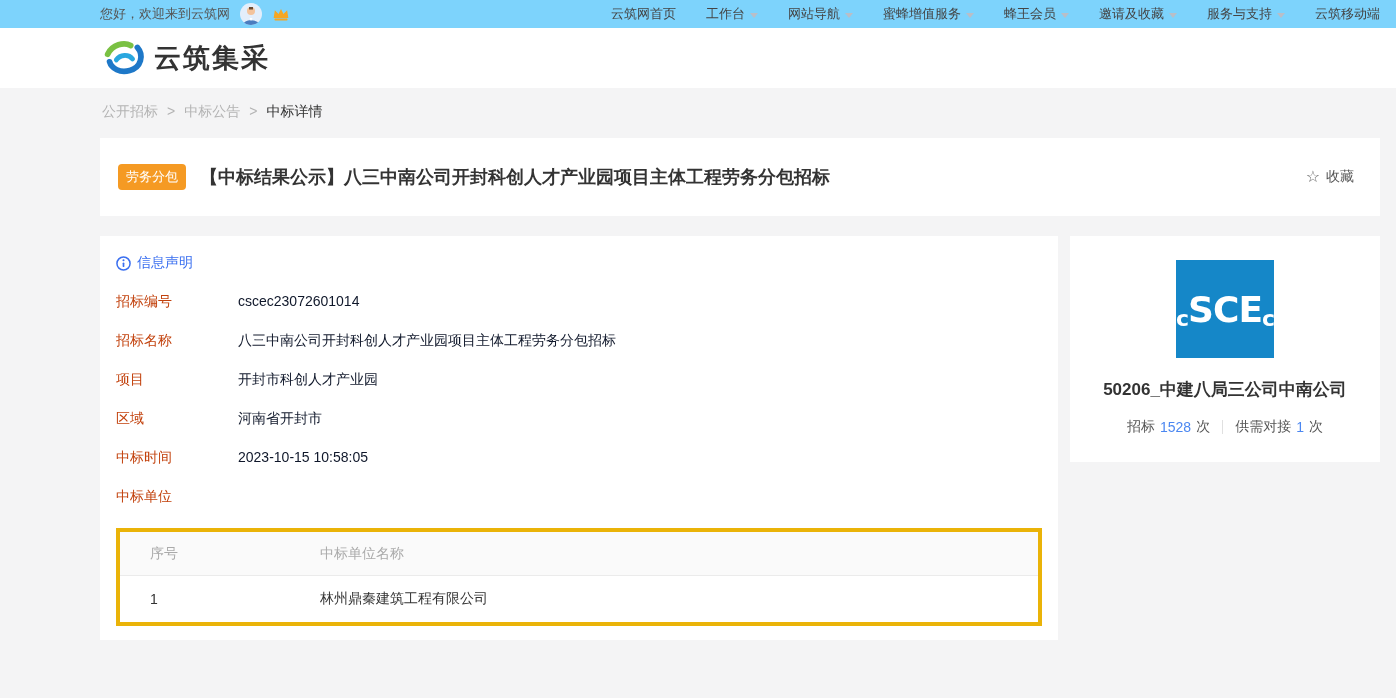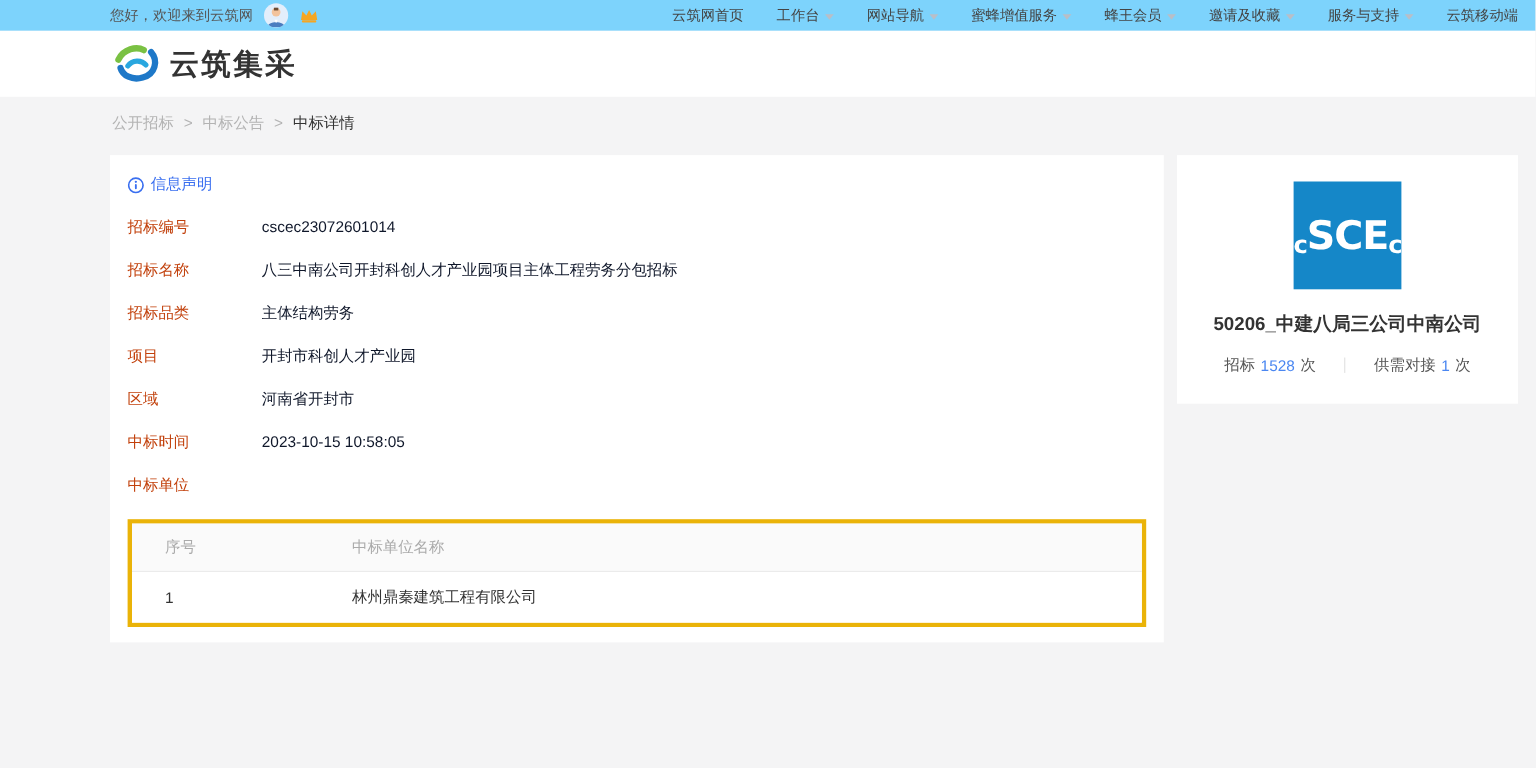--- a/index.html
+++ b/index.html
@@ -81,21 +81,21 @@
     width:98px; height:98px; background:#1587c8; margin:0 auto;
     display:flex; align-items:center; justify-content:center;
     color:#fff; font-weight:bold; cursor:default;
     font-family:"DejaVu Sans", sans-serif; letter-spacing:-1px;
   }
   .l-sm { font-size:22px; transform:translateY(9px); }
   .l-lg { font-size:36px; }
   .company-name { margin-top:20px; font-size:17px; font-weight:bold; color:#333; }
   .company-stats {
     margin-top:17px; font-size:14px; color:#555;
-    display:flex; justify-content:center; align-items:center; gap:26px;
+    display:flex; justify-content:center; align-items:center; gap:12px;
   }
   .stat-item { display:flex; gap:5px; align-items:center; }
   .stat-num { color:#4b87f1; cursor:pointer; }
   .stat-divider { width:1px; height:14px; background:#e0e0e0; }
 </style>
 </head>
 <body>
 
 <div class="topbar">
   <div class="topbar-left">
@@ -163,20 +163,28 @@
 <div class="content">
 
   <div class="breadcrumb">
     <span class="crumb">公开招标</span>
     <span>&gt;</span>
     <span class="crumb">中标公告</span>
     <span>&gt;</span>
     <span class="current">中标详情</span>
   </div>
 
+  <div class="title-panel">
+    <span class="badge">劳务分包</span>
+    <span class="page-title">【中标结果公示】八三中南公司开封科创人才产业园项目主体工程劳务分包招标</span>
+    <span class="fav-btn">
+      <span class="star-icon">☆</span>
+      <span>收藏</span>
+    </span>
+  </div>
 
   <div class="columns">
 
     <div class="main-panel">
       <div class="declare">
         <svg width="15" height="15" viewBox="0 0 16 16">
           <circle cx="8" cy="8" r="7" fill="none" stroke="#3a6ff0" stroke-width="1.6"></circle>
           <circle cx="8" cy="4.6" r="1.1" fill="#3a6ff0"></circle>
           <rect x="7.1" y="6.8" width="1.8" height="5" rx="0.9" fill="#3a6ff0"></rect>
         </svg>
@@ -184,24 +192,20 @@
       </div>
 
       <div class="fields">
         <div class="field-row">
           <div class="field-label">招标编号</div>
           <div class="field-value">cscec23072601014</div>
         </div>
         <div class="field-row">
           <div class="field-label">招标名称</div>
           <div class="field-value">八三中南公司开封科创人才产业园项目主体工程劳务分包招标</div>
-        </div>
-        <div class="field-row">
-          <div class="field-label">招标品类</div>
-          <div class="field-value">主体结构劳务</div>
         </div>
         <div class="field-row">
           <div class="field-label">项目</div>
           <div class="field-value">开封市科创人才产业园</div>
         </div>
         <div class="field-row">
           <div class="field-label">区域</div>
           <div class="field-value">河南省开封市</div>
         </div>
         <div class="field-row">

